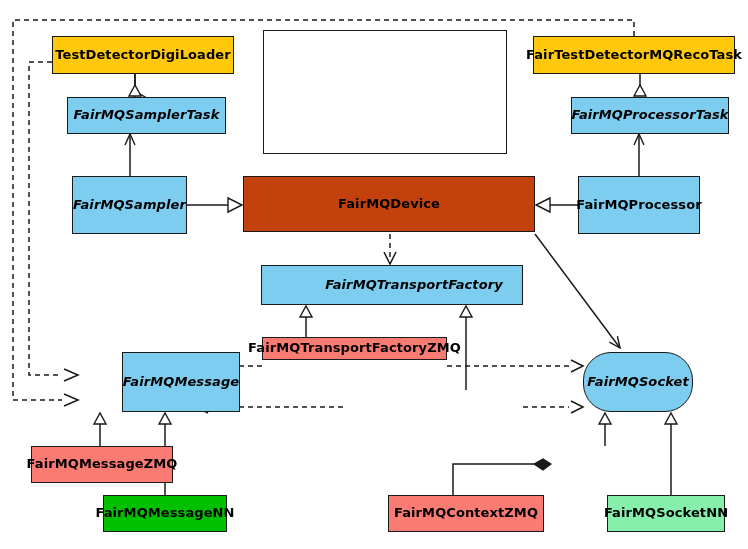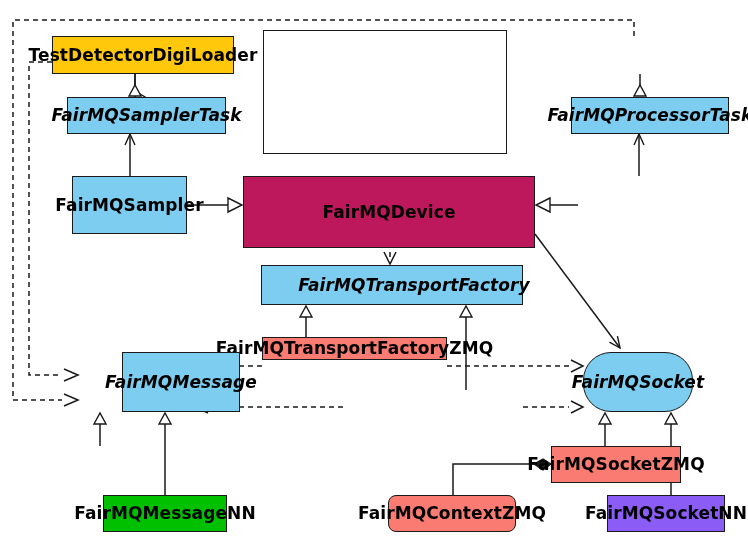--- a/index.html
+++ b/index.html
@@ -10,21 +10,21 @@
     font-family:"DejaVu Sans","Liberation Sans",sans-serif;
     overflow:hidden;
   }
   svg#edges{position:absolute;left:0;top:0;width:748px;height:549px;}
   .node{
     position:absolute;
     box-sizing:border-box;
     border:1.6px solid #1a1a1a;
     display:flex;align-items:center;justify-content:center;
     text-align:center;
-    font-size:17px;
+    font-size:13px;
     font-weight:bold;
     color:#000000;
     line-height:1.1;
     letter-spacing:.1px;
     z-index:3;
   }
   .node.abstract{font-style:italic;}
   .legend-box{
     position:absolute;
     box-sizing:border-box;
@@ -181,65 +181,71 @@
     <span>zeromq transport implementation</span>
   </div>
   <div class="legend-row" style="left:272px;top:124px;width:226px;height:19px;background:#00C000;">
     <span>nanomsg transport implementation</span>
   </div>
 
   <div class="node" style="left:52px;top:36px;width:182px;height:38px;background:#FFC80A;">
     <span>TestDetectorDigiLoader</span>
   </div>
 
+  <div class="node" style="left:533px;top:36px;width:202px;height:38px;background:#FFC80A;">
+    <span>FairTestDetectorMQRecoTask</span>
+  </div>
 
   <div class="node abstract" style="left:67px;top:97px;width:159px;height:37px;background:#7DCDF0;">
     <span>FairMQSamplerTask</span>
   </div>
 
   <div class="node abstract" style="left:571px;top:97px;width:158px;height:37px;background:#7DCDF0;">
     <span>FairMQProcessorTask</span>
   </div>
 
-  <div class="node" style="left:72px;top:176px;width:115px;height:58px;background:#7DCDF0;">
+  <div class="node" style="left:72px;top:176px;width:115px;height:58px;background:#7DCDF0;font-style:italic;">
     <span>FairMQSampler</span>
   </div>
 
-  <div class="node" style="left:243px;top:176px;width:292px;height:72px;background:#be185d;">
+  <div class="node" style="left:243px;top:176px;width:292px;height:56px;background:#c2410c;">
     <span>FairMQDevice</span>
   </div>
 
+  <div class="node" style="left:578px;top:176px;width:122px;height:58px;background:#7DCDF0;">
+    <span>FairMQProcessor</span>
+  </div>
 
   <div class="node abstract" style="left:261px;top:265px;width:262px;height:40px;background:#7DCDF0;padding-left:44px;">
     <span>FairMQTransportFactory</span>
   </div>
 
   <div class="node" style="left:262px;top:337px;width:185px;height:23px;background:#FA7B72;">
     <span>FairMQTransportFactoryZMQ</span>
   </div>
 
 
   <div class="node abstract" style="left:78px;top:352px;width:118px;height:60px;background:#7DCDF0;margin-left:44px;">
     <span>FairMQMessage</span>
   </div>
 
   <div class="node abstract" style="left:583px;top:352px;width:110px;height:60px;background:#7DCDF0;border-radius:28px;">
     <span>FairMQSocket</span>
   </div>
 
+  <div class="node" style="left:31px;top:446px;width:142px;height:37px;background:#FA7B72;">
+    <span>FairMQMessageZMQ</span>
+  </div>
 
   <div class="node" style="left:103px;top:495px;width:124px;height:37px;background:#00C000;">
     <span>FairMQMessageNN</span>
   </div>
 
-  <div class="node" style="left:388px;top:495px;width:128px;height:37px;background:#FA7B72;border-radius:8px;">
+  <div class="node" style="left:388px;top:495px;width:156px;height:37px;background:#FA7B72;">
     <span>FairMQContextZMQ</span>
   </div>
 
-  <div class="node" style="left:551px;top:446px;width:130px;height:37px;background:#FA7B72;">
-    <span>FairMQSocketZMQ</span>
-  </div>
-
-  <div class="node" style="left:607px;top:495px;width:118px;height:37px;background:#8b5cf6;justify-content:center;">
+
+  <div class="node" style="left:607px;top:495px;width:118px;height:37px;background:#86efac;justify-content:center;">
     <span>FairMQSocketNN</span>
   </div>
 
 </div>
 
 </body></html>

